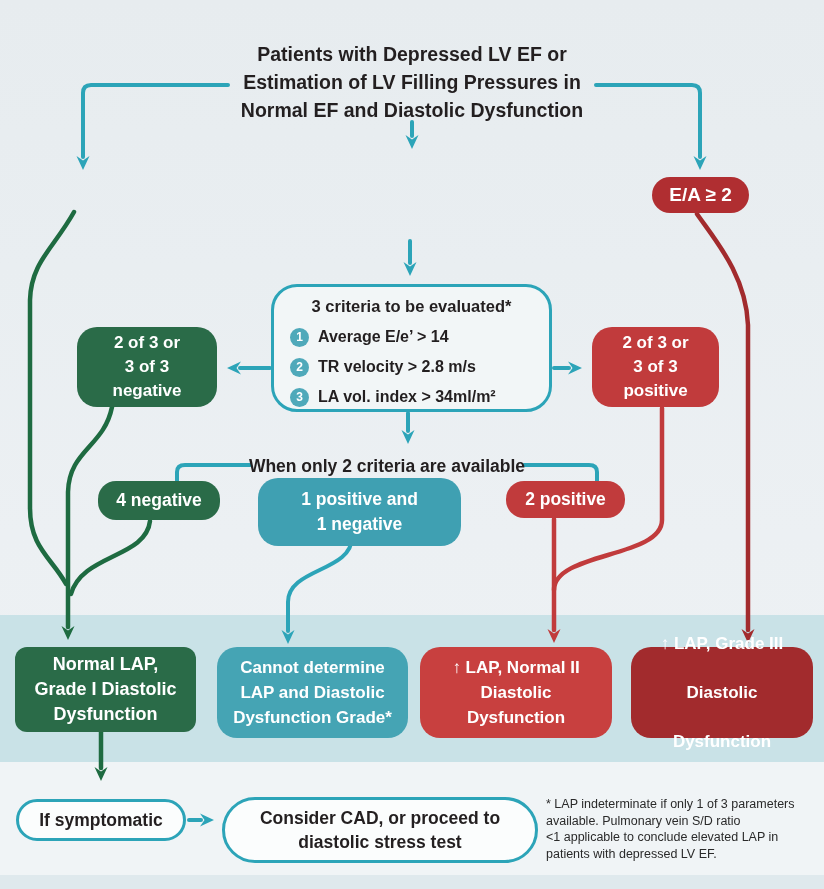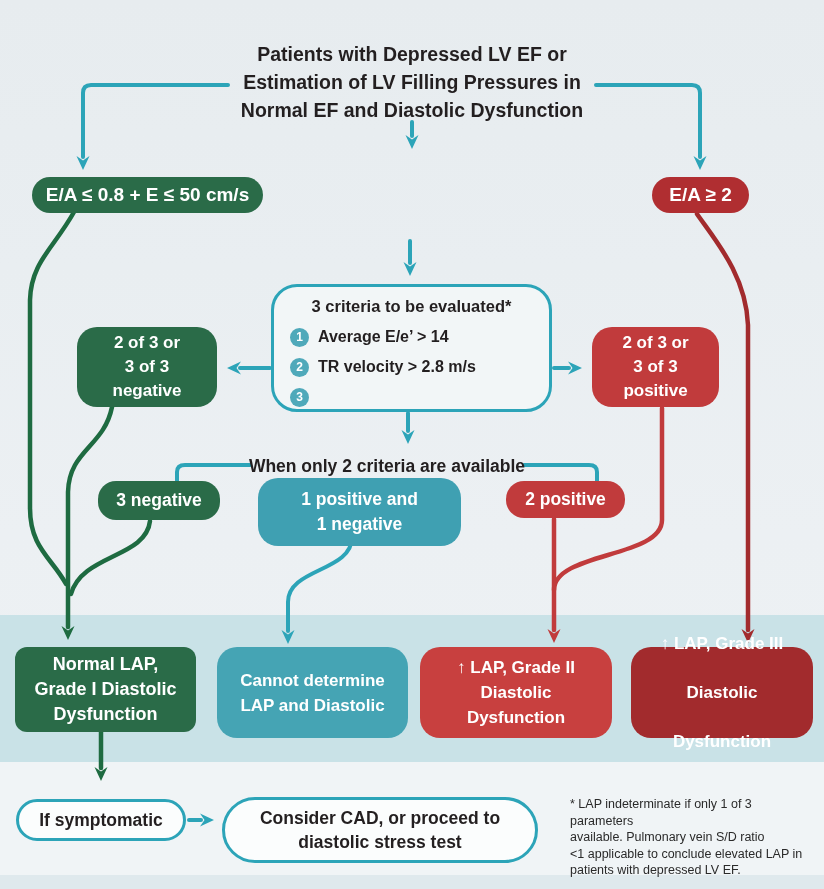--- a/index.html
+++ b/index.html
@@ -31,21 +31,21 @@
   .criteria li{display:flex;align-items:center;gap:9px;height:30px;font-weight:bold;font-size:16px;}
   .num-circle{width:19px;height:19px;border-radius:50%;background:#4fa9ba;color:#fff;
               display:inline-flex;align-items:center;justify-content:center;
               font-size:12px;font-weight:bold;flex:0 0 19px;}
   .label-dark{position:absolute;z-index:2;font-weight:bold;color:#231f20;text-align:center;}
   .outline-box{position:absolute;z-index:2;background:#fbfdfd;border:3px solid #2ca4b8;
                display:flex;flex-direction:column;align-items:center;justify-content:center;
                font-weight:bold;color:#231f20;text-align:left;box-sizing:border-box;}
   .footnote{position:absolute;left:546px;top:796px;width:270px;z-index:2;
             font-size:12.5px;line-height:16.5px;color:#2a2a2a;font-weight:normal;}
-  .footnote span{display:block;margin-left:24px;}
+  .footnote span{display:block;}
 </style>
 </head>
 <body>
 
 <div id="stage">
 
   <div class="band"></div>
   <div class="bottom-area"></div>
   <div class="footer-strip"></div>
 
@@ -95,86 +95,85 @@
       <path d="M 697,214 C 715,240 746,275 748,325 L 748,630" marker-end="url(#ar-redd)"></path>
     </g>
   </svg>
 
   <div class="title">
     <div>Patients with Depressed LV EF or</div>
     <div>Estimation of LV Filling Pressures in</div>
     <div>Normal EF and Diastolic Dysfunction</div>
   </div>
 
-  <div class="node green" style="left:32px;top:177px;width:231px;height:36px;border-radius:18px;font-size:19px;">
-    <span>E/A ≤ 0.8 + E ≤ 50 cm/s</span>
-  </div>
 
 
   <div class="node red-dark2" style="left:652px;top:177px;width:97px;height:36px;border-radius:18px;font-size:19px;">
     <span>E/A ≥ 2</span>
   </div>
 
   <div class="criteria">
     <div class="c-title">3 criteria to be evaluated*</div>
     <ul>
       <li>
         <span class="num-circle">1</span>
         <span>Average E/e’ &gt; 14</span>
       </li>
       <li>
         <span class="num-circle">2</span>
         <span>TR velocity &gt; 2.8 m/s</span>
       </li>
       <li>
         <span class="num-circle">3</span>
+        <span>LA vol. index &gt; 34ml/m²</span>
       </li>
     </ul>
   </div>
 
   <div class="node green" style="left:77px;top:327px;width:140px;height:80px;border-radius:20px;font-size:17px;line-height:24px;">
     <span>2 of 3 or</span>
     <span>3 of 3</span>
     <span>negative</span>
   </div>
 
   <div class="node red" style="left:592px;top:327px;width:127px;height:80px;border-radius:20px;font-size:17px;line-height:24px;">
     <span>2 of 3 or</span>
     <span>3 of 3</span>
     <span>positive</span>
   </div>
 
   <div class="label-dark" style="left:180px;top:456px;width:414px;font-size:17.5px;">When only 2 criteria are available</div>
 
   <div class="node green" style="left:98px;top:481px;width:122px;height:39px;border-radius:18px;font-size:17.5px;">
-    <span>3 negative</span>
+    <span>4 negative</span>
   </div>
 
   <div class="node teal" style="left:258px;top:478px;width:203px;height:68px;border-radius:20px;font-size:17.5px;line-height:25px;">
     <span>1 positive and</span>
     <span>1 negative</span>
   </div>
 
   <div class="node red" style="left:506px;top:481px;width:119px;height:37px;border-radius:18px;font-size:17.5px;">
     <span>2 positive</span>
   </div>
 
   <div class="node green" style="left:15px;top:647px;width:181px;height:85px;border-radius:12px;font-size:18px;line-height:25px;">
     <span>Normal LAP,</span>
     <span>Grade I Diastolic</span>
     <span>Dysfunction</span>
   </div>
 
   <div class="node teal-light" style="left:217px;top:647px;width:191px;height:91px;border-radius:20px;font-size:17px;line-height:25px;">
     <span>Cannot determine</span>
     <span>LAP and Diastolic</span>
+    <span>Dysfunction Grade*</span>
   </div>
 
   <div class="node red-mid" style="left:420px;top:647px;width:192px;height:91px;border-radius:20px;font-size:17px;line-height:25px;">
-    <span>↑ LAP, Grade II</span>
+    <span>↑ LAP, Normal II</span>
     <span>Diastolic</span>
     <span>Dysfunction</span>
   </div>
 
   <div class="node red-darkest" style="left:631px;top:647px;width:182px;height:91px;border-radius:20px;font-size:17px;line-height:25px;gap:24px;">
     <span>↑ LAP, Grade III</span>
     <span>Diastolic</span>
     <span>Dysfunction</span>
   </div>
 

